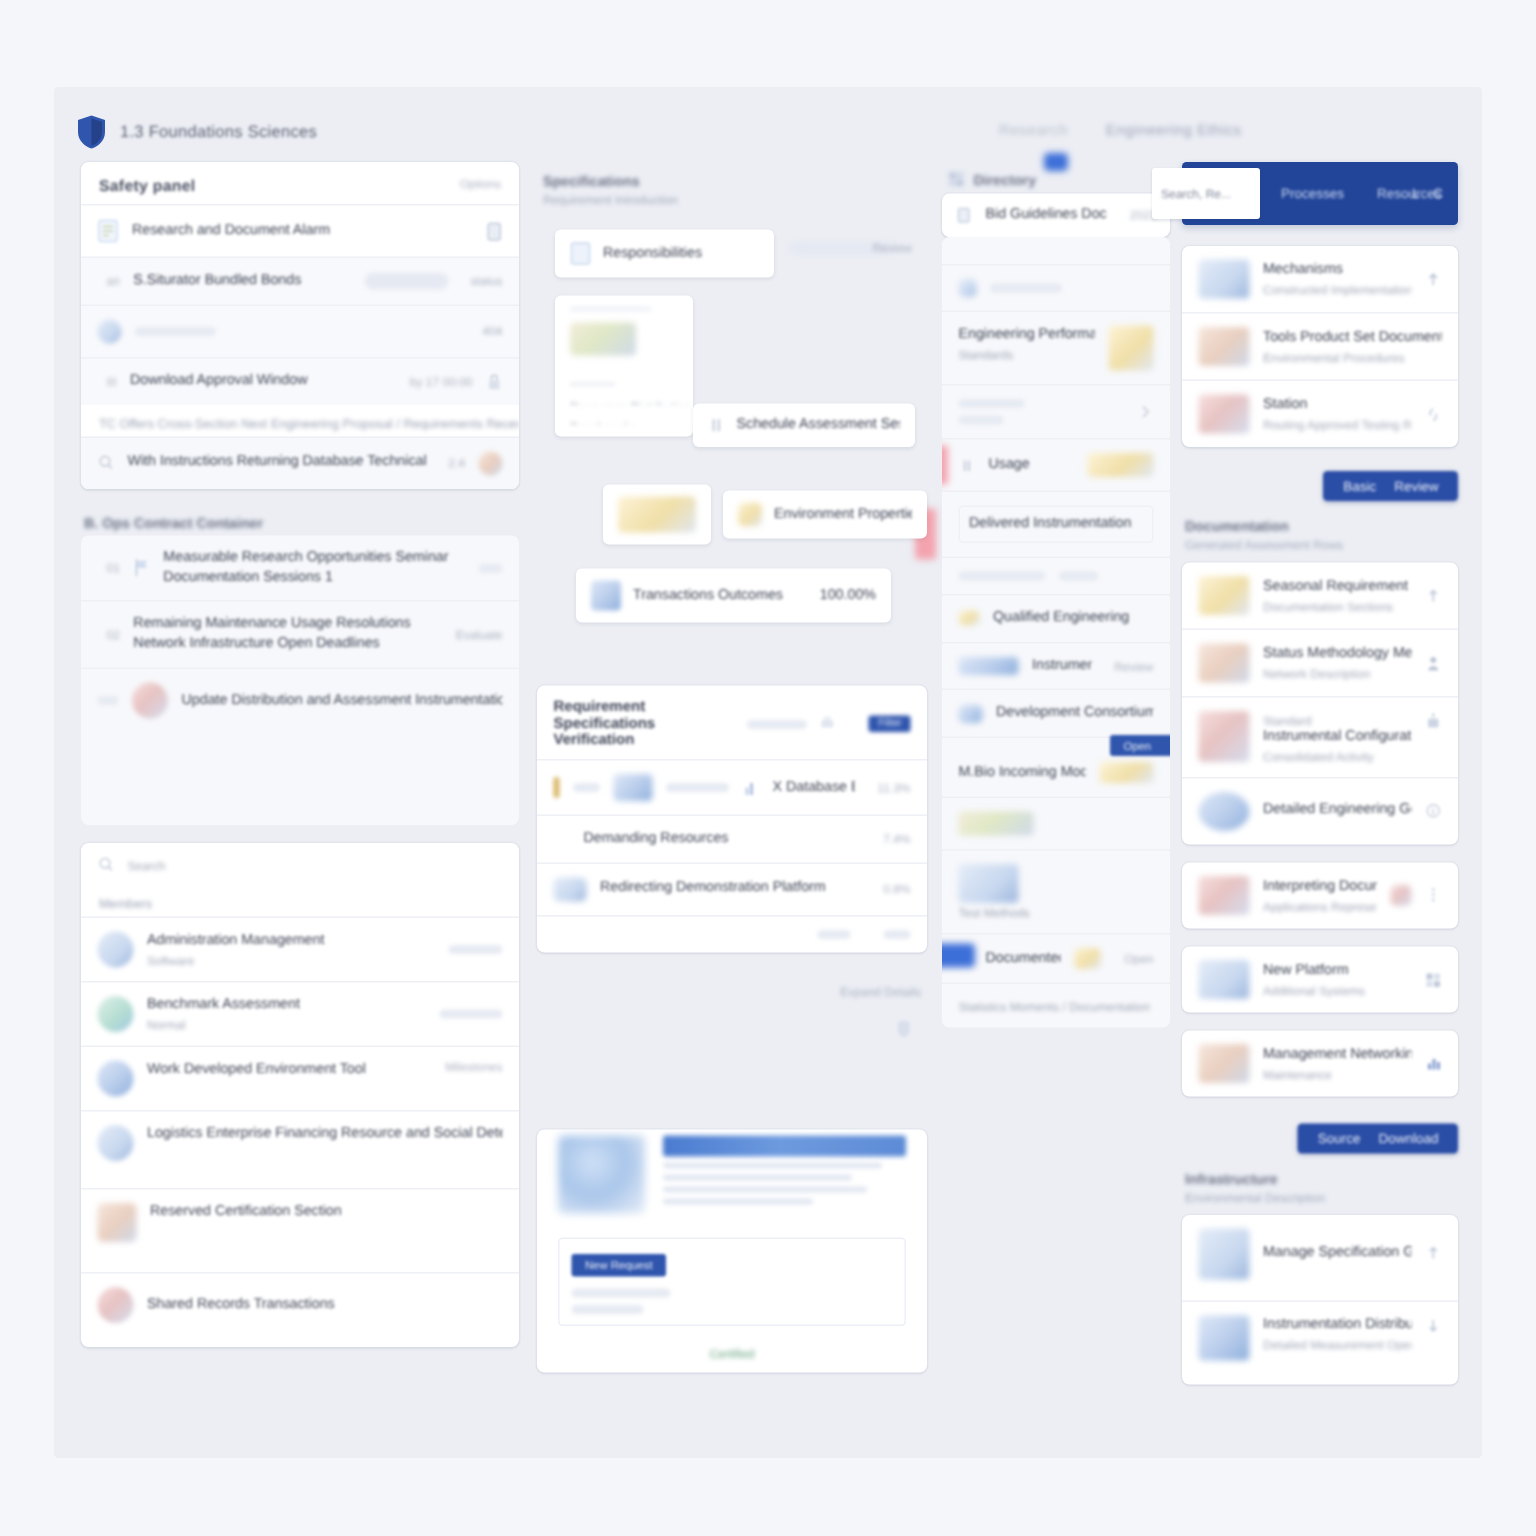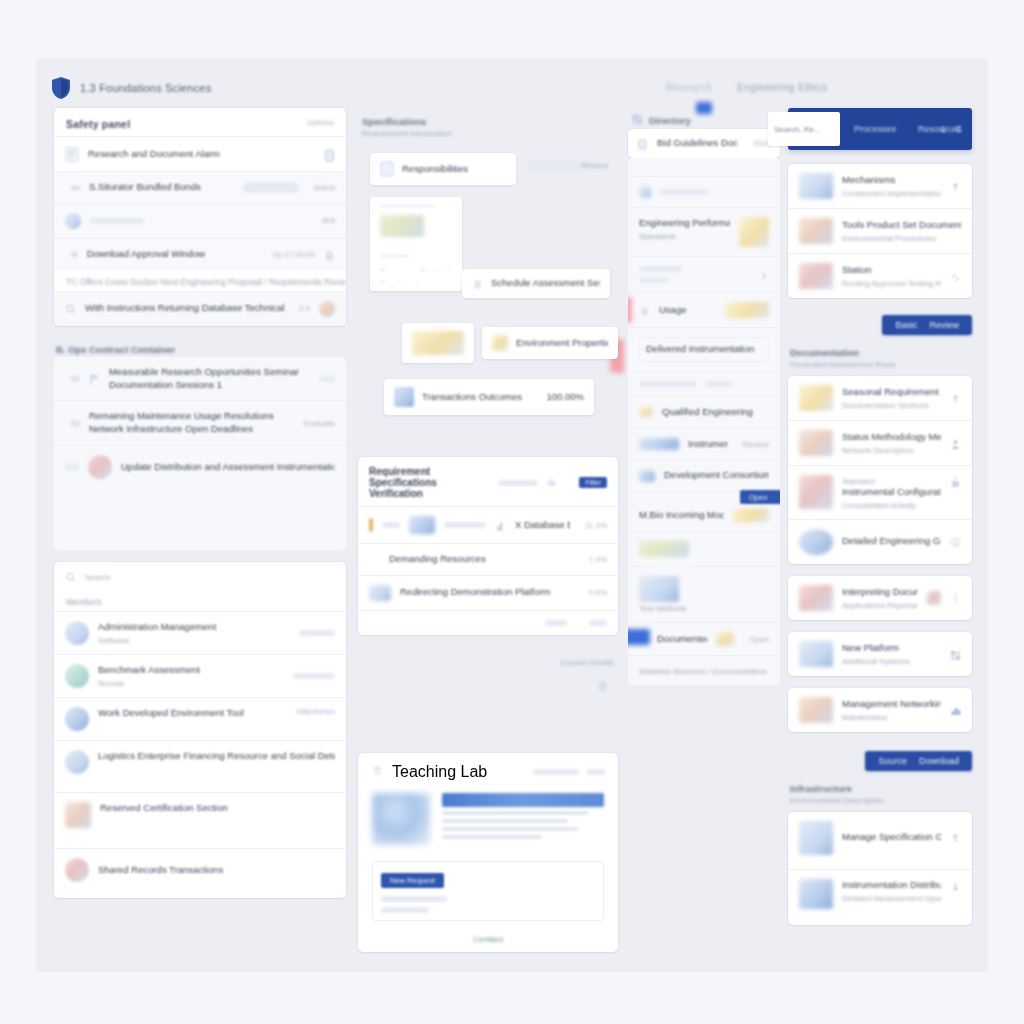--- a/index.html
+++ b/index.html
@@ -494,31 +494,20 @@
     </div>
     <div class="right-al" style="padding:0 10px 16px">
       <span class="icn">
         <svg viewBox="0 0 11 13" width="11" height="13">
             <path d="M5.5 1l4 1.5v5c0 3-2.3 4.6-4 5.1C3.8 12.1 1.5 10.5 1.5 7.5v-5z" fill="#cfd7e6"></path>
           </svg>
       </span>
     </div>
 
     <div class="card" style="margin-top:40px">
-      <div class="tc-head">
-        <span class="tc-mesh">
-          <svg viewBox="0 0 15 15" width="15" height="15">
-              <path d="M7.5 2l5 2.4-5 2.4-5-2.4z" fill="#c3ccdd"></path>
-              <path d="M7.5 6.2l5 2.4-5 2.4-5-2.4z" fill="#d5dce9"></path>
-            </svg>
-        </span>
-        <span class="tt" style="flex:1">Teaching Lab</span>
-        <span class="line" style="width:46px"></span>
-        <span class="line" style="width:20px"></span>
-      </div>
       <div class="tc-body">
         <span class="tc-img"></span>
         <span class="mini-tbl">
           <span class="hdr" style="display:block"></span>
           <span class="rw" style="display:block;width:90%"></span>
           <span class="rw" style="display:block;width:78%"></span>
           <span class="rw" style="display:block;width:84%"></span>
           <span class="rw" style="display:block;width:62%"></span>
         </span>
       </div>

